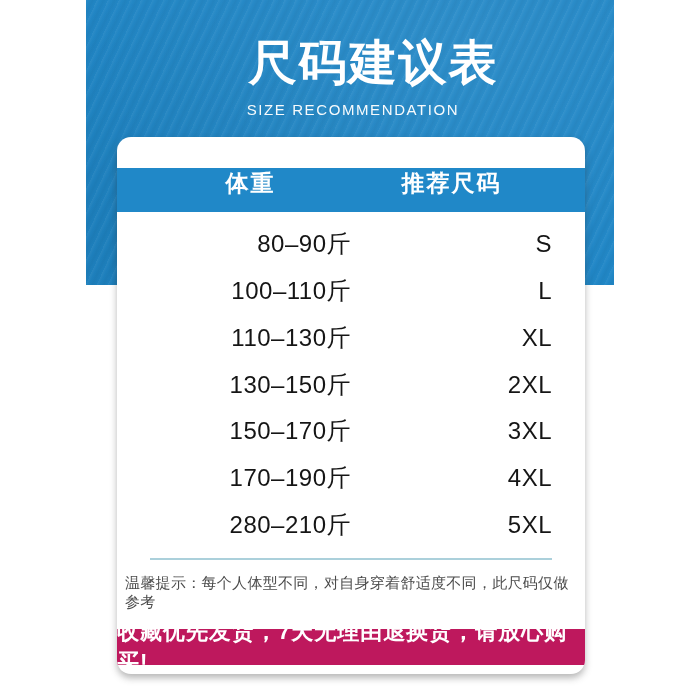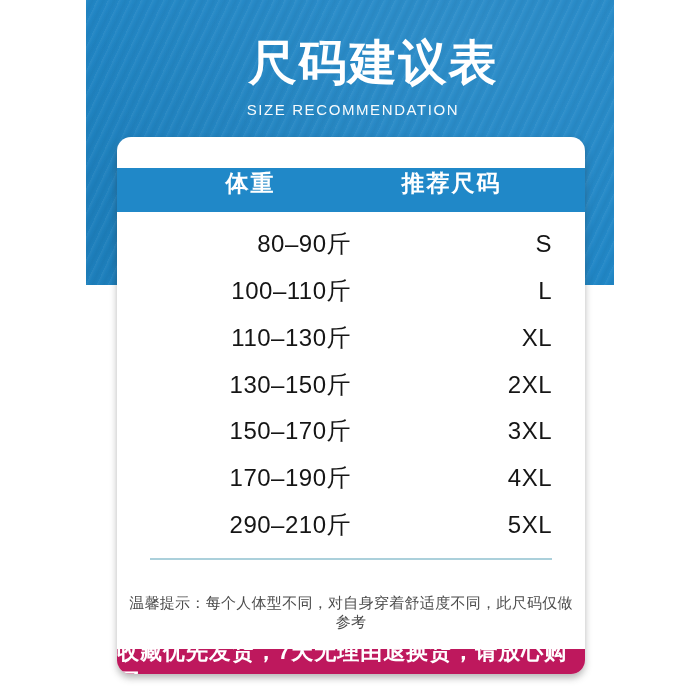--- a/index.html
+++ b/index.html
@@ -36,21 +36,21 @@
 
   .tbody{
     height:346px;box-sizing:border-box;padding:9px 33px 10px;
     display:flex;flex-direction:column;
   }
   .trow{flex:1;display:flex;align-items:center;}
   .td{flex:1;text-align:right;font-size:24px;color:#151515;font-weight:500;letter-spacing:0.5px;}
 
   .divider{margin:0 33px;border-top:2px solid #abd0db;}
 
-  .tips{padding:14px 8px 12px;text-align:center;font-size:15px;color:#4b4b4b;letter-spacing:0.3px;margin-top:20px;}
+  .tips{padding:14px 8px 12px;text-align:left;font-size:15px;color:#4b4b4b;letter-spacing:0.3px;}
 
   .banner{
     margin-top:5px;height:36px;background:#be185d;color:#ffffff;
     display:flex;align-items:center;justify-content:center;
     font-size:22px;font-weight:bold;letter-spacing:1px;
   }
 </style>
 </head>
 <body>
 
@@ -97,21 +97,21 @@
     <div class="td">150–170斤</div>
     <div class="td">3XL</div>
   </div>
 
   <div class="trow">
     <div class="td">170–190斤</div>
     <div class="td">4XL</div>
   </div>
 
   <div class="trow">
-    <div class="td">290–210斤</div>
+    <div class="td">280–210斤</div>
     <div class="td">5XL</div>
   </div>
 </div>
 
     <div class="divider"></div>
 
     <div class="tips">温馨提示：每个人体型不同，对自身穿着舒适度不同，此尺码仅做参考</div>
 
     <div class="banner">
       <span>收藏优先发货，7天无理由退换货，请放心购买!</span>

